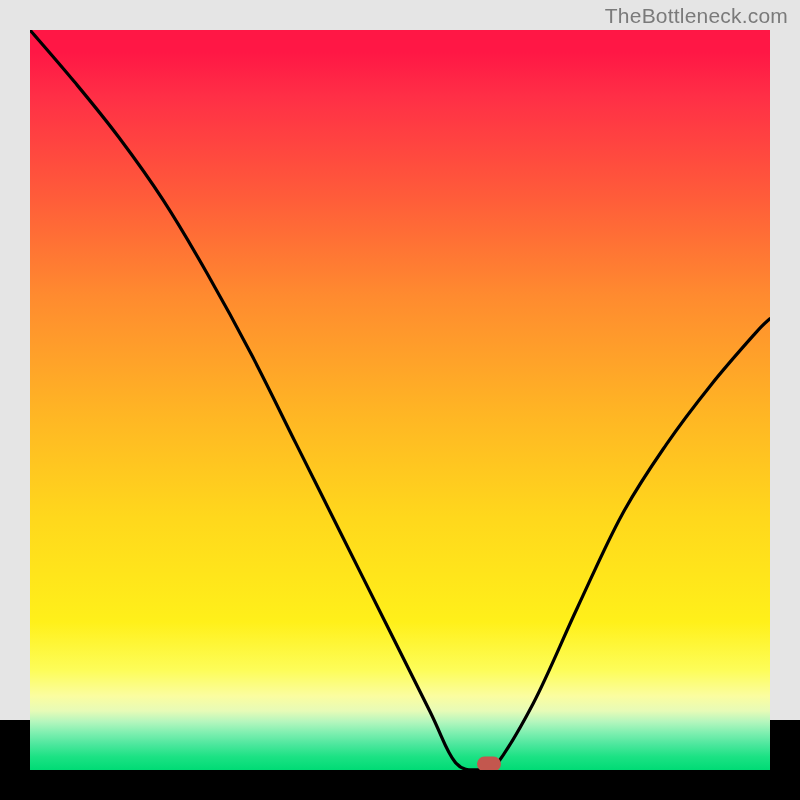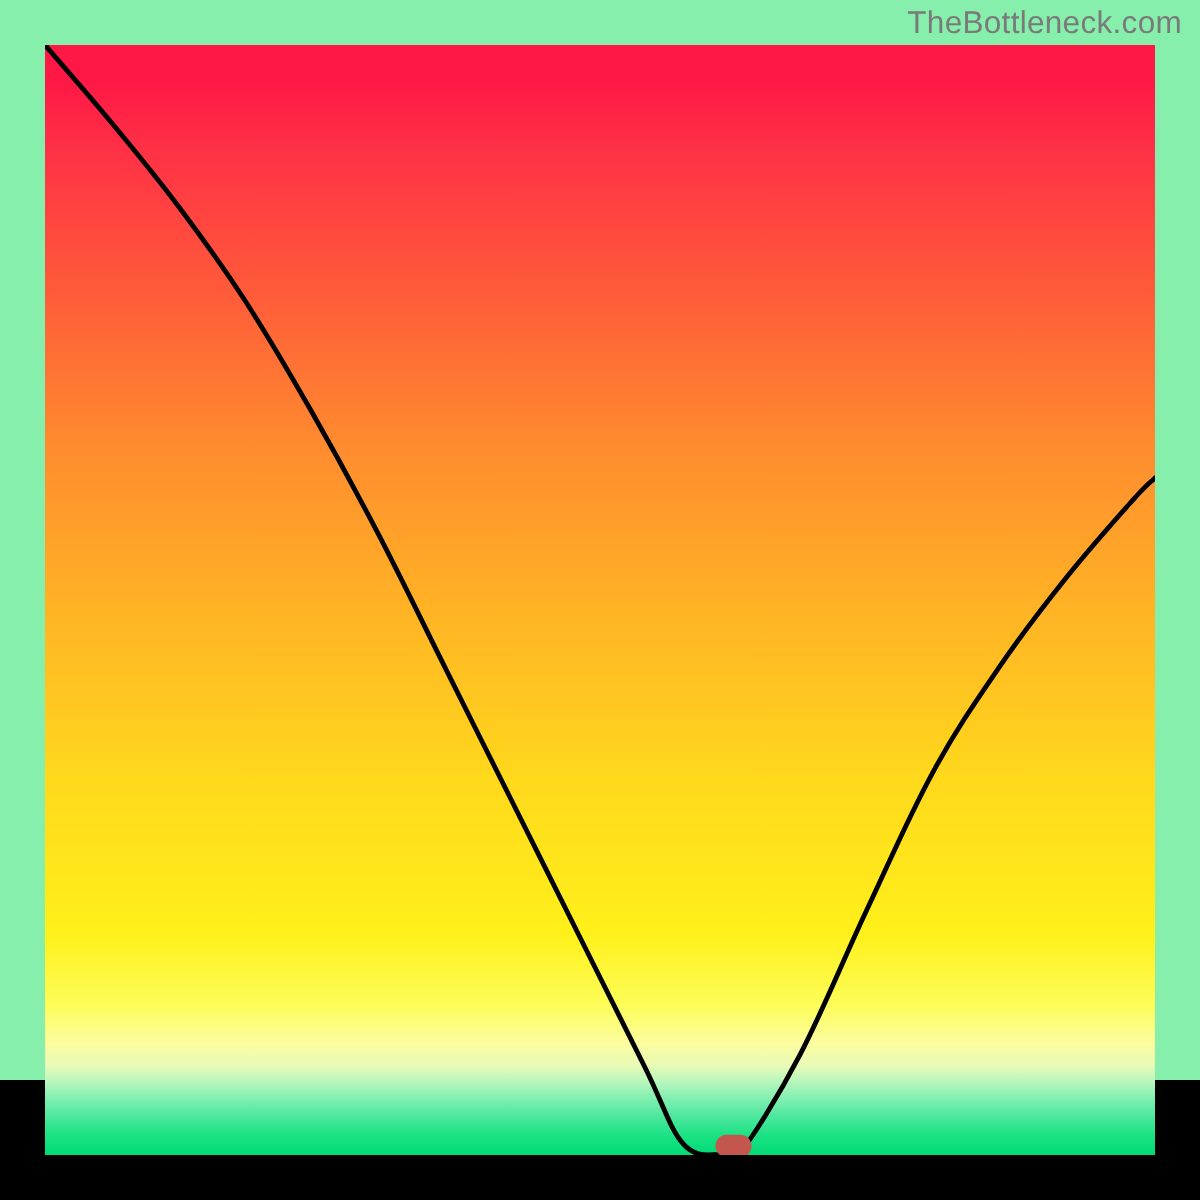--- a/index.html
+++ b/index.html
@@ -10,21 +10,21 @@
     background: #000;
     overflow: hidden;
     font-family: Arial, Helvetica, sans-serif;
   }
   .frame {
     position: absolute;
     left: 0;
     top: 0;
     width: 800px;
     height: 720px;
-    background: #86efac;
+    background: #e5e5e5;
   }
   .watermark {
     position: absolute;
     top: 4px;
     right: 12px;
     color: #7a7a7a;
     font-size: 21px;
     font-weight: 500;
     letter-spacing: 0.2px;
     z-index: 50;

